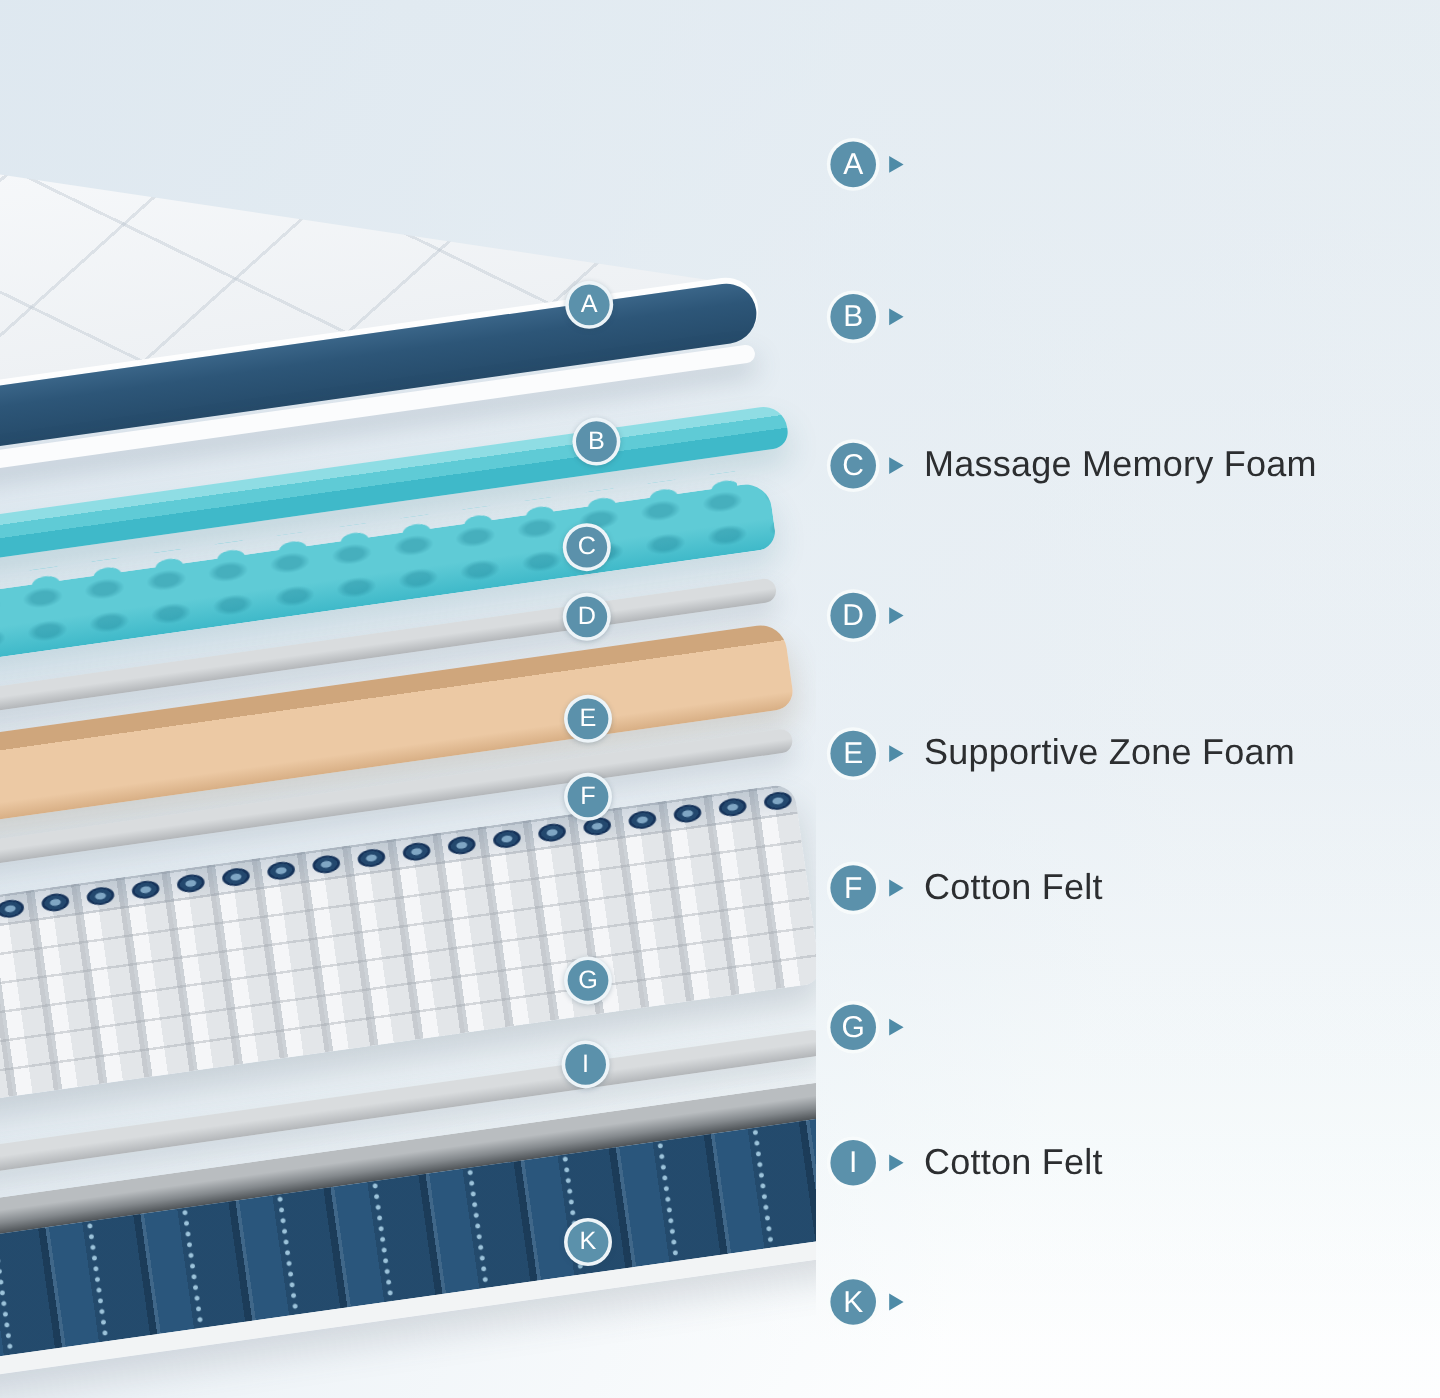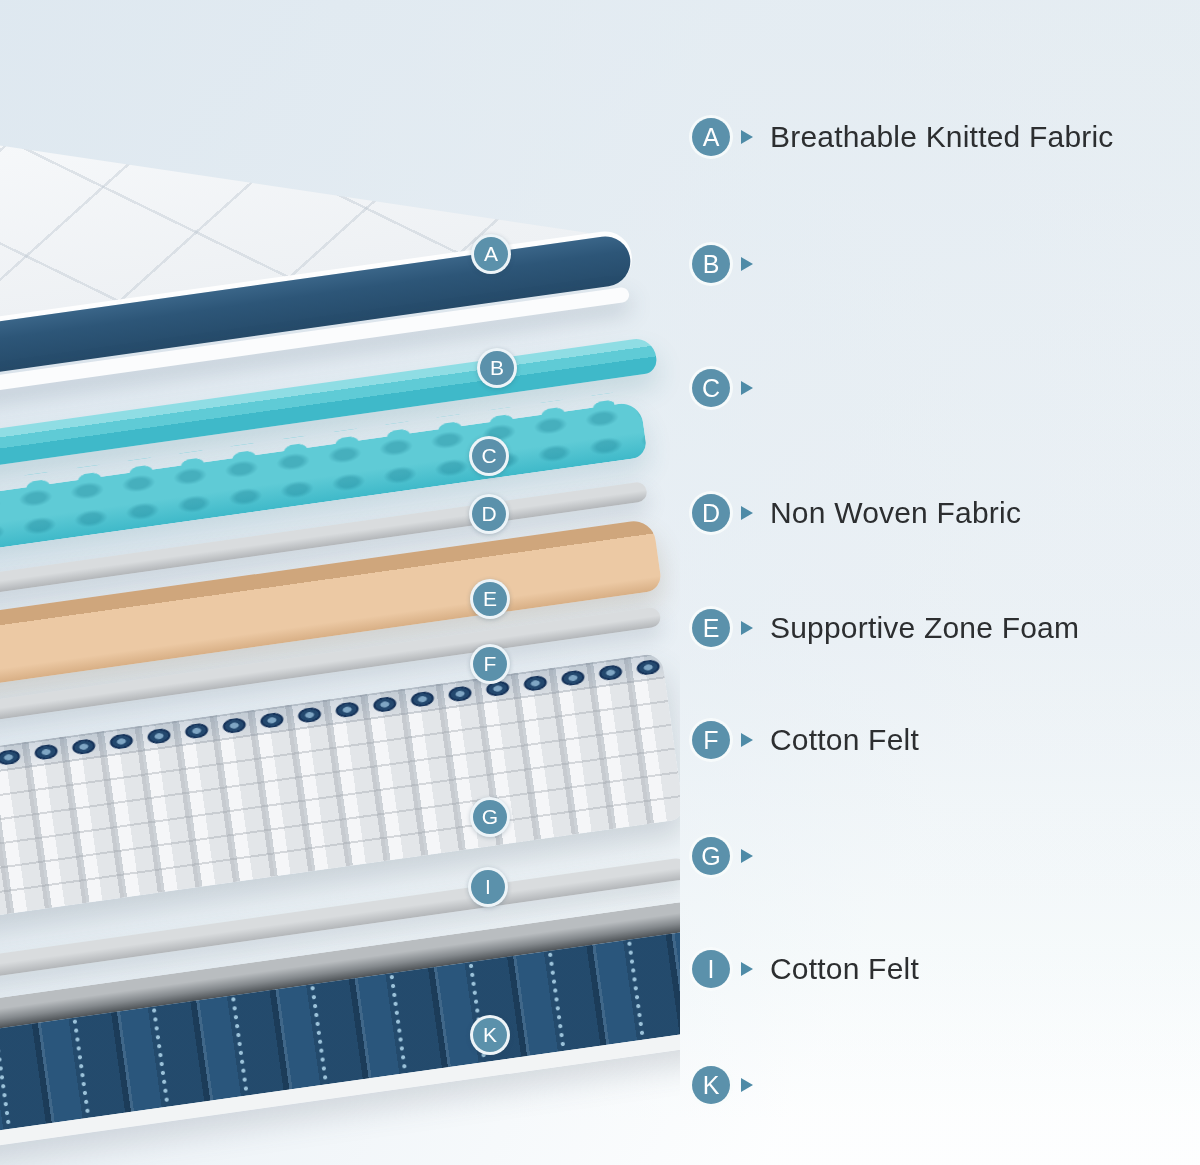--- a/index.html
+++ b/index.html
@@ -172,40 +172,39 @@
   </div>
       </div>
   </div>
 
   <div id="legend">
       <div class="legend-item" style="top: 117px;">
     <div class="lbadge">
       <span>A</span>
     </div>
     <span class="larrow"></span>
-    <span class="llabel">Breathable Knitted Fabric</span>
   </div>
       <div class="legend-item" style="top: 244px;">
     <div class="lbadge">
       <span>B</span>
     </div>
     <span class="larrow"></span>
   </div>
       <div class="legend-item" style="top: 368px;">
     <div class="lbadge">
       <span>C</span>
     </div>
     <span class="larrow"></span>
+    <span class="llabel">Massage Memory Foam</span>
   </div>
       <div class="legend-item" style="top: 493px;">
     <div class="lbadge">
       <span>D</span>
     </div>
     <span class="larrow"></span>
-    <span class="llabel">Non Woven Fabric</span>
   </div>
       <div class="legend-item" style="top: 608px;">
     <div class="lbadge">
       <span>E</span>
     </div>
     <span class="larrow"></span>
     <span class="llabel">Supportive Zone Foam</span>
   </div>
       <div class="legend-item" style="top: 720px;">
     <div class="lbadge">

